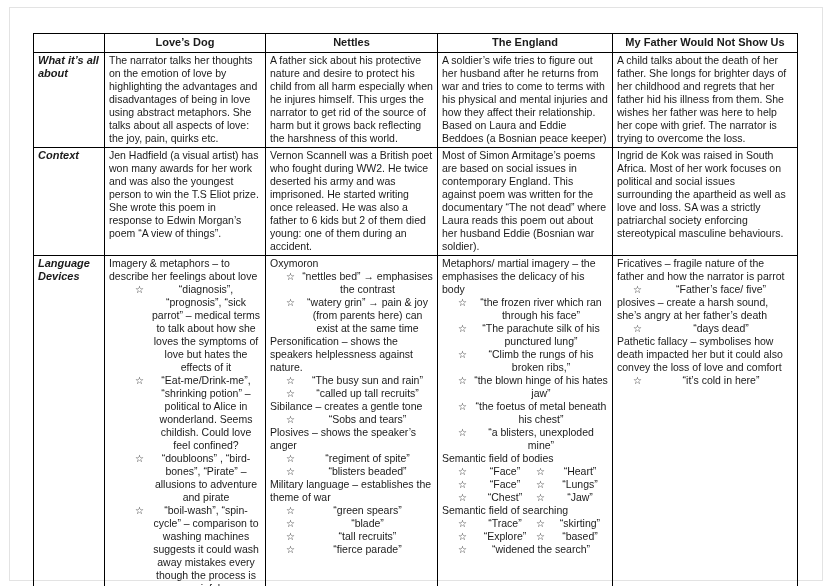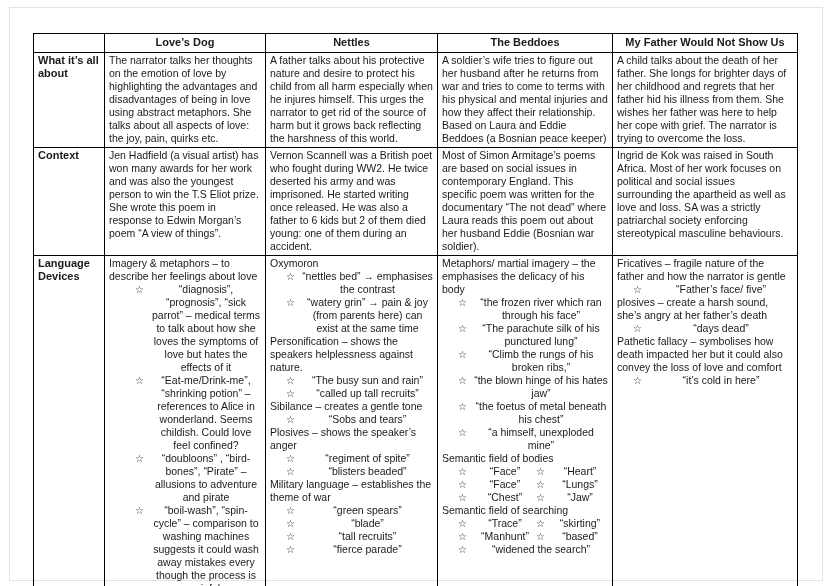--- a/index.html
+++ b/index.html
@@ -32,20 +32,21 @@
   }
   .poem-grid th.poem-title {
     font-weight: bold;
     text-align: center;
     font-size: 11px;
     padding-top: 2px;
   }
   .poem-grid td.row-head {
     font-weight: bold;
     font-size: 11px;
+    font-style: italic;
   }
   tr.h-row    { height: 19px;  }
   tr.r-about  { height: 92px;  }
   tr.r-context{ height: 103px; }
   tr.r-lang   { height: 268px; }
 
   .lbl { margin: 0; }
   .bullet { display: flex; padding-left: 16px; }
   .blocks.ld .bullet { padding-left: 26px; }
   .star { flex: 0 0 16px; font-size: 10px; }
@@ -67,52 +68,52 @@
         <col style="width:172px">
         <col style="width:175px">
         <col style="width:185px">
     </colgroup>
 
     <tbody>
         <tr class="h-row">
       <th></th>
       <th class="poem-title">Love’s Dog</th>
       <th class="poem-title">Nettles</th>
-      <th class="poem-title">The Beddoes</th>
+      <th class="poem-title">The England</th>
       <th class="poem-title">My Father Would Not Show Us</th>
     </tr>
 
     <tr class="r-about">
       <td class="row-head">What it’s all about</td>
       <td>The narrator talks her thoughts on the emotion of love by highlighting the advantages and disadvantages of being in love using abstract metaphors. She talks about all aspects of love: the joy, pain, quirks etc.</td>
-      <td>A father talks about his protective nature and desire to protect his child from all harm especially when he injures himself. This urges the narrator to get rid of the source of harm but it grows back reflecting the harshness of this world.</td>
+      <td>A father sick about his protective nature and desire to protect his child from all harm especially when he injures himself. This urges the narrator to get rid of the source of harm but it grows back reflecting the harshness of this world.</td>
       <td>A soldier’s wife tries to figure out her husband after he returns from war and tries to come to terms with his physical and mental injuries and how they affect their relationship. Based on Laura and Eddie Beddoes (a Bosnian peace keeper)</td>
       <td>A child talks about the death of her father. She longs for brighter days of her childhood and regrets that her father hid his illness from them. She wishes her father was here to help her cope with grief. The narrator is trying to overcome the loss.</td>
     </tr>
 
     <tr class="r-context">
       <td class="row-head">Context</td>
       <td>Jen Hadfield (a visual artist) has won many awards for her work and was also the youngest person to win the T.S Eliot prize. She wrote this poem in response to Edwin Morgan’s poem “A view of things”.</td>
       <td>Vernon Scannell was a British poet who fought during WW2. He twice deserted his army and was imprisoned. He started writing once released. He was also a father to 6 kids but 2 of them died young: one of them during an accident.</td>
-      <td>Most of Simon Armitage’s poems are based on social issues in contemporary England. This specific poem was written for the documentary “The not dead” where Laura reads this poem out about her husband Eddie (Bosnian war soldier).</td>
+      <td>Most of Simon Armitage’s poems are based on social issues in contemporary England. This against poem was written for the documentary “The not dead” where Laura reads this poem out about her husband Eddie (Bosnian war soldier).</td>
       <td>Ingrid de Kok was raised in South Africa. Most of her work focuses on political and social issues surrounding the apartheid as well as love and loss. SA was a strictly patriarchal society enforcing stereotypical masculine behaviours.</td>
     </tr>
 
     <tr class="r-lang">
       <td class="row-head">Language Devices</td>
       <td>
             <div class="blocks ld">
               <div class="lbl">Imagery &amp; metaphors – to describe her feelings about love</div>
               <div class="bullet">
                 <span class="star">☆</span>
                 <span class="bt">“diagnosis”, “prognosis”, “sick parrot” – medical terms to talk about how she loves the symptoms of love but hates the effects of it</span>
               </div>
               <div class="bullet">
                 <span class="star">☆</span>
-                <span class="bt">“Eat-me/Drink-me”, “shrinking potion” – references to Alice in wonderland. Seems childish. Could love feel confined?</span>
+                <span class="bt">“Eat-me/Drink-me”, “shrinking potion” – political to Alice in wonderland. Seems childish. Could love feel confined?</span>
               </div>
               <div class="bullet">
                 <span class="star">☆</span>
                 <span class="bt">“doubloons” , “bird-bones”, “Pirate” – allusions to adventure and pirate</span>
               </div>
               <div class="bullet">
                 <span class="star">☆</span>
                 <span class="bt">“boil-wash”, “spin-cycle” – comparison to washing machines suggests it could wash away mistakes every though the process is painful.</span>
               </div>
             </div>
@@ -188,21 +189,21 @@
               <div class="bullet">
                 <span class="star">☆</span>
                 <span class="bt">“the blown hinge of his hates jaw”</span>
               </div>
               <div class="bullet">
                 <span class="star">☆</span>
                 <span class="bt">“the foetus of metal beneath his chest”</span>
               </div>
               <div class="bullet">
                 <span class="star">☆</span>
-                <span class="bt">“a himself, unexploded mine”</span>
+                <span class="bt">“a blisters, unexploded mine”</span>
               </div>
               <div class="lbl">Semantic field of bodies</div>
               <div class="pair">
                 <span class="half first">
                   <span class="star">☆</span>
                   <span class="bt">“Face”</span>
                 </span>
                 <span class="half">
                   <span class="star">☆</span>
                   <span class="bt">“Heart”</span>
@@ -235,36 +236,36 @@
                   <span class="bt">“Trace”</span>
                 </span>
                 <span class="half">
                   <span class="star">☆</span>
                   <span class="bt">“skirting”</span>
                 </span>
               </div>
               <div class="pair">
                 <span class="half first">
                   <span class="star">☆</span>
-                  <span class="bt">“Manhunt”</span>
+                  <span class="bt">“Explore”</span>
                 </span>
                 <span class="half">
                   <span class="star">☆</span>
                   <span class="bt">“based”</span>
                 </span>
               </div>
               <div class="bullet">
                 <span class="star">☆</span>
                 <span class="bt">“widened the search”</span>
               </div>
             </div>
           </td>
       <td>
             <div class="blocks">
-              <div class="lbl">Fricatives – fragile nature of the father and how the narrator is gentle</div>
+              <div class="lbl">Fricatives – fragile nature of the father and how the narrator is parrot</div>
               <div class="bullet">
                 <span class="star">☆</span>
                 <span class="bt">“Father’s face/ five”</span>
               </div>
               <div class="lbl">plosives – create a harsh sound, she’s angry at her father’s death</div>
               <div class="bullet">
                 <span class="star">☆</span>
                 <span class="bt">“days dead”</span>
               </div>
               <div class="lbl">Pathetic fallacy – symbolises how death impacted her but it could also convey the loss of love and comfort</div>

